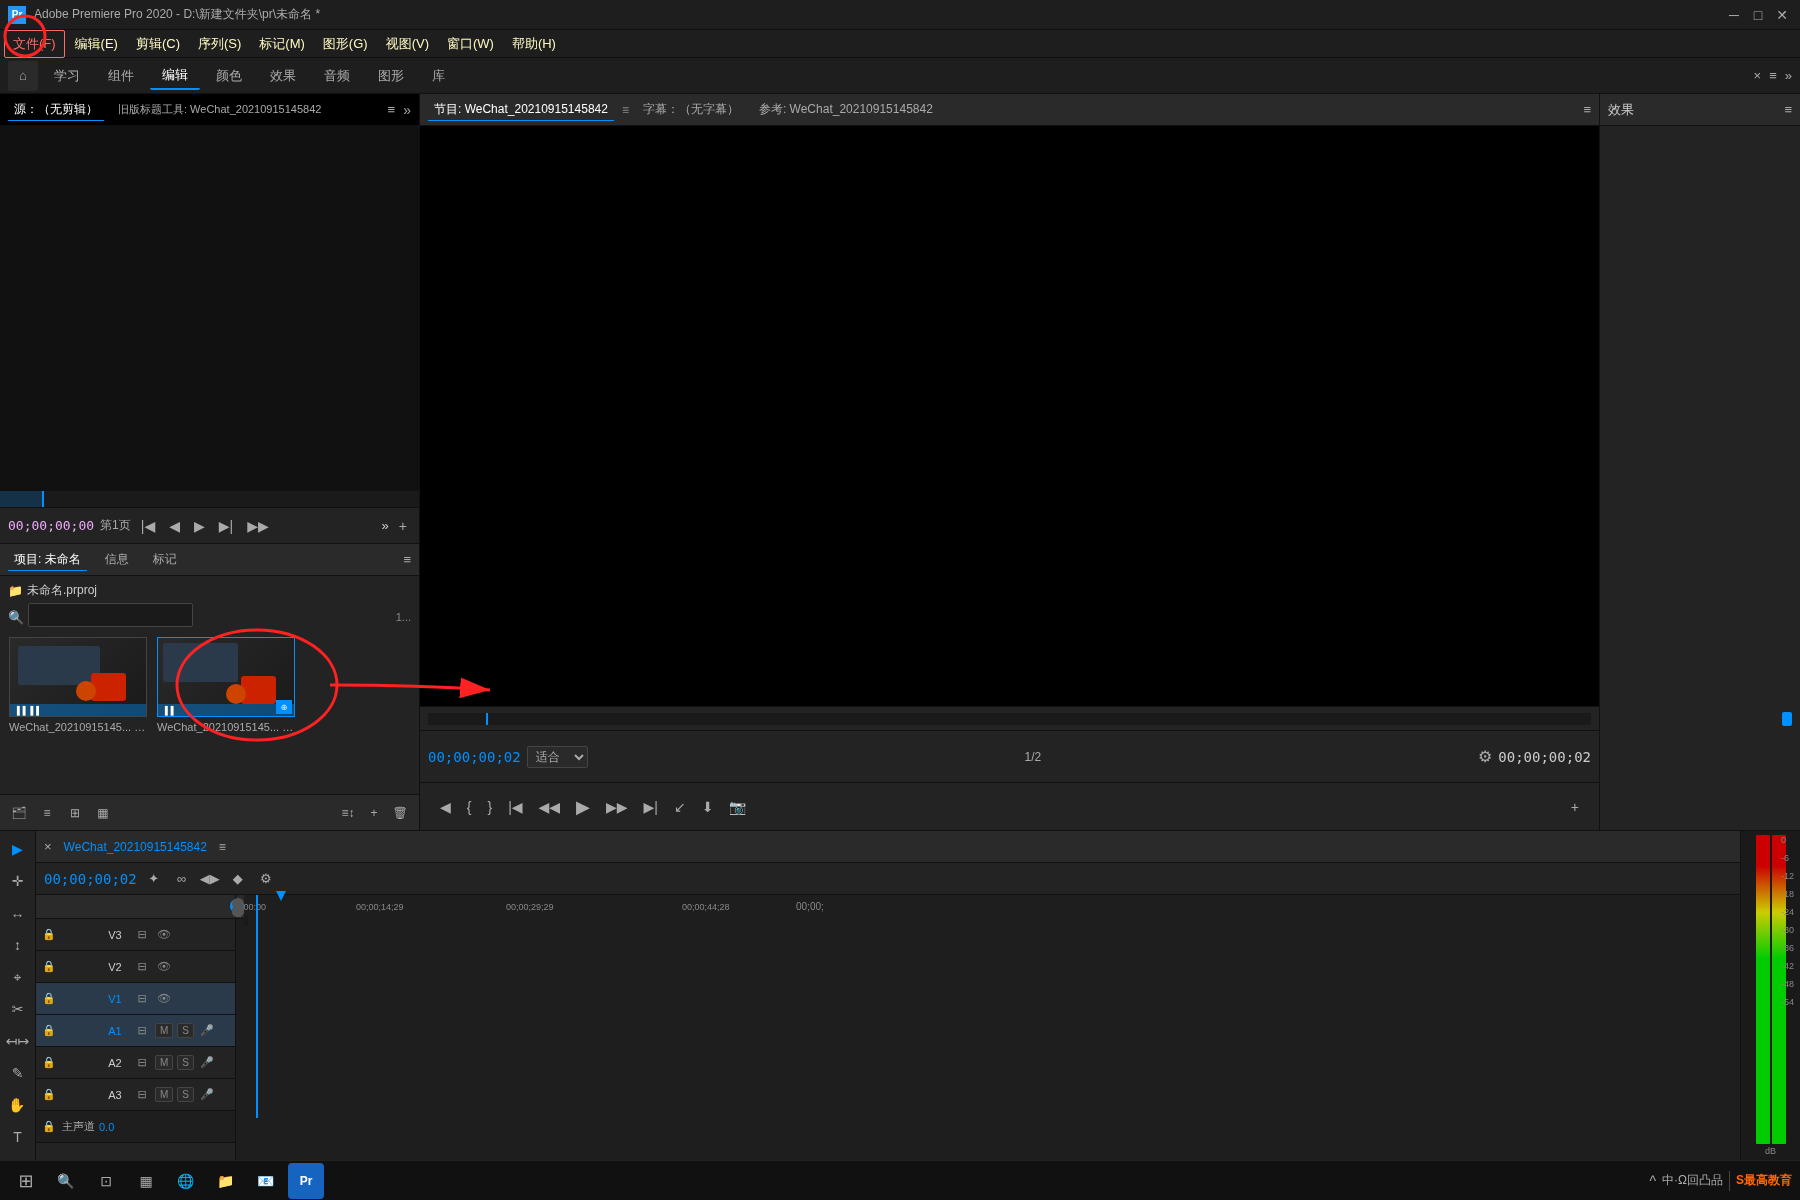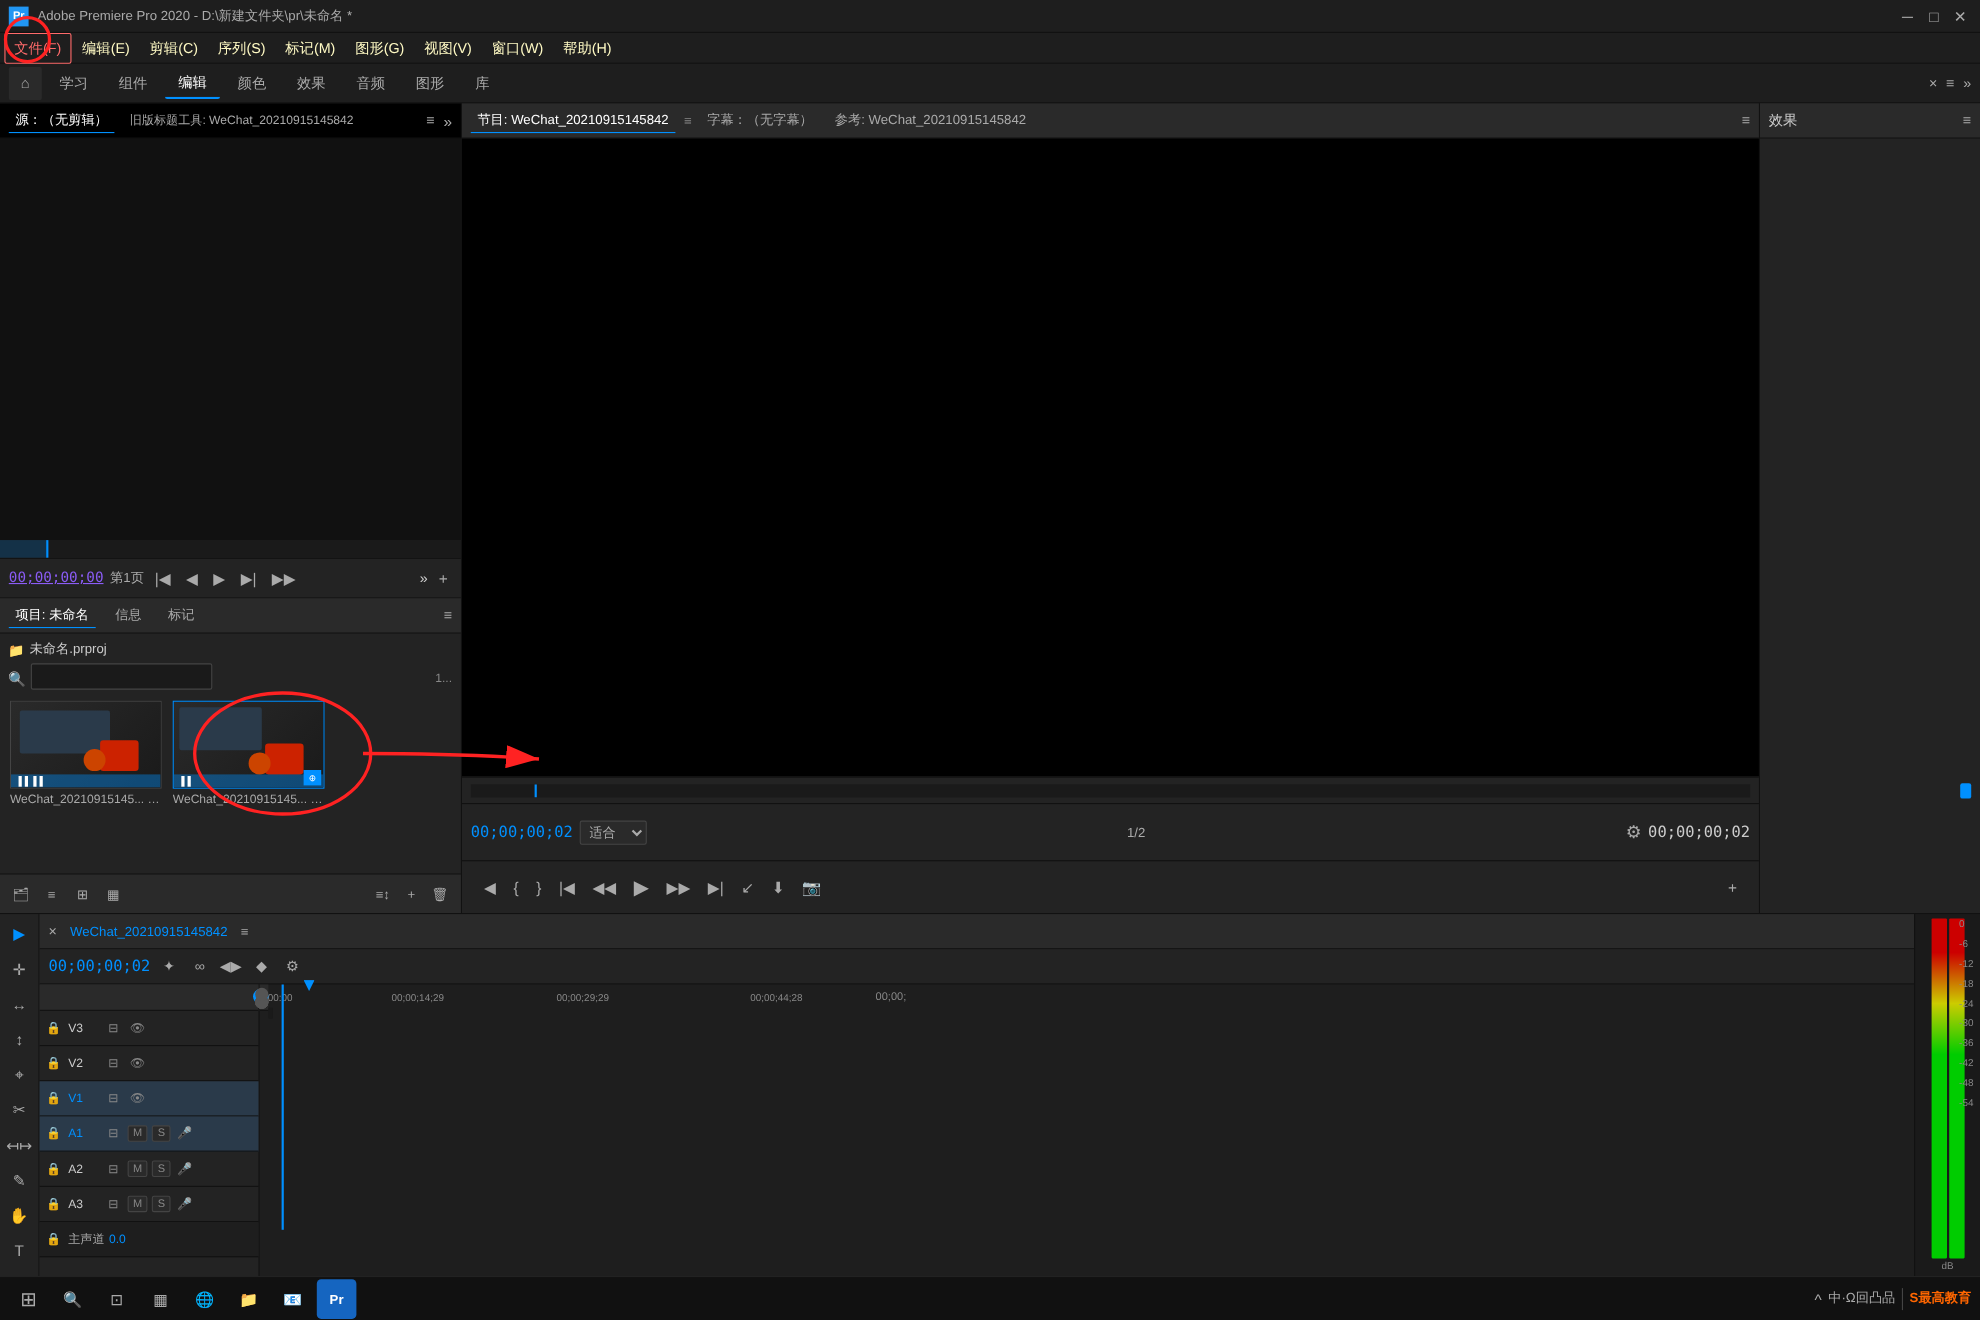--- a/index.html
+++ b/index.html
@@ -170,24 +170,23 @@
     .monitor-controls {
       height: 36px;
       background: #232323;
       display: flex;
       align-items: center;
       padding: 0 8px;
       gap: 6px;
       border-top: 1px solid #111;
     }
     .timecode {
-      color: #8b5cf6;
+      color: #f0abfc;
       font-size: 13px;
       font-family: monospace;
-      text-decoration: underline;
     }
     .ctrl-btn {
       background: transparent;
       border: none;
       color: #aaa;
       cursor: pointer;
       font-size: 14px;
       padding: 2px 4px;
     }
 
@@ -480,20 +479,22 @@
       border-bottom: 1px solid #111;
       font-size: 11px;
     }
     .track-label-row.video { color: #aaa; }
     .track-label-row.audio { color: #aaa; }
     .track-label-row.master { color: #aaa; background: #1e1e1e; }
     .track-name {
       font-size: 11px;
       color: #ccc;
       width: 28px;
+      text-align: center;
+      margin-left: 39px;
     }
     .track-icon-btn {
       width: 18px;
       height: 18px;
       background: transparent;
       border: none;
       color: #888;
       cursor: pointer;
       font-size: 11px;
     }

